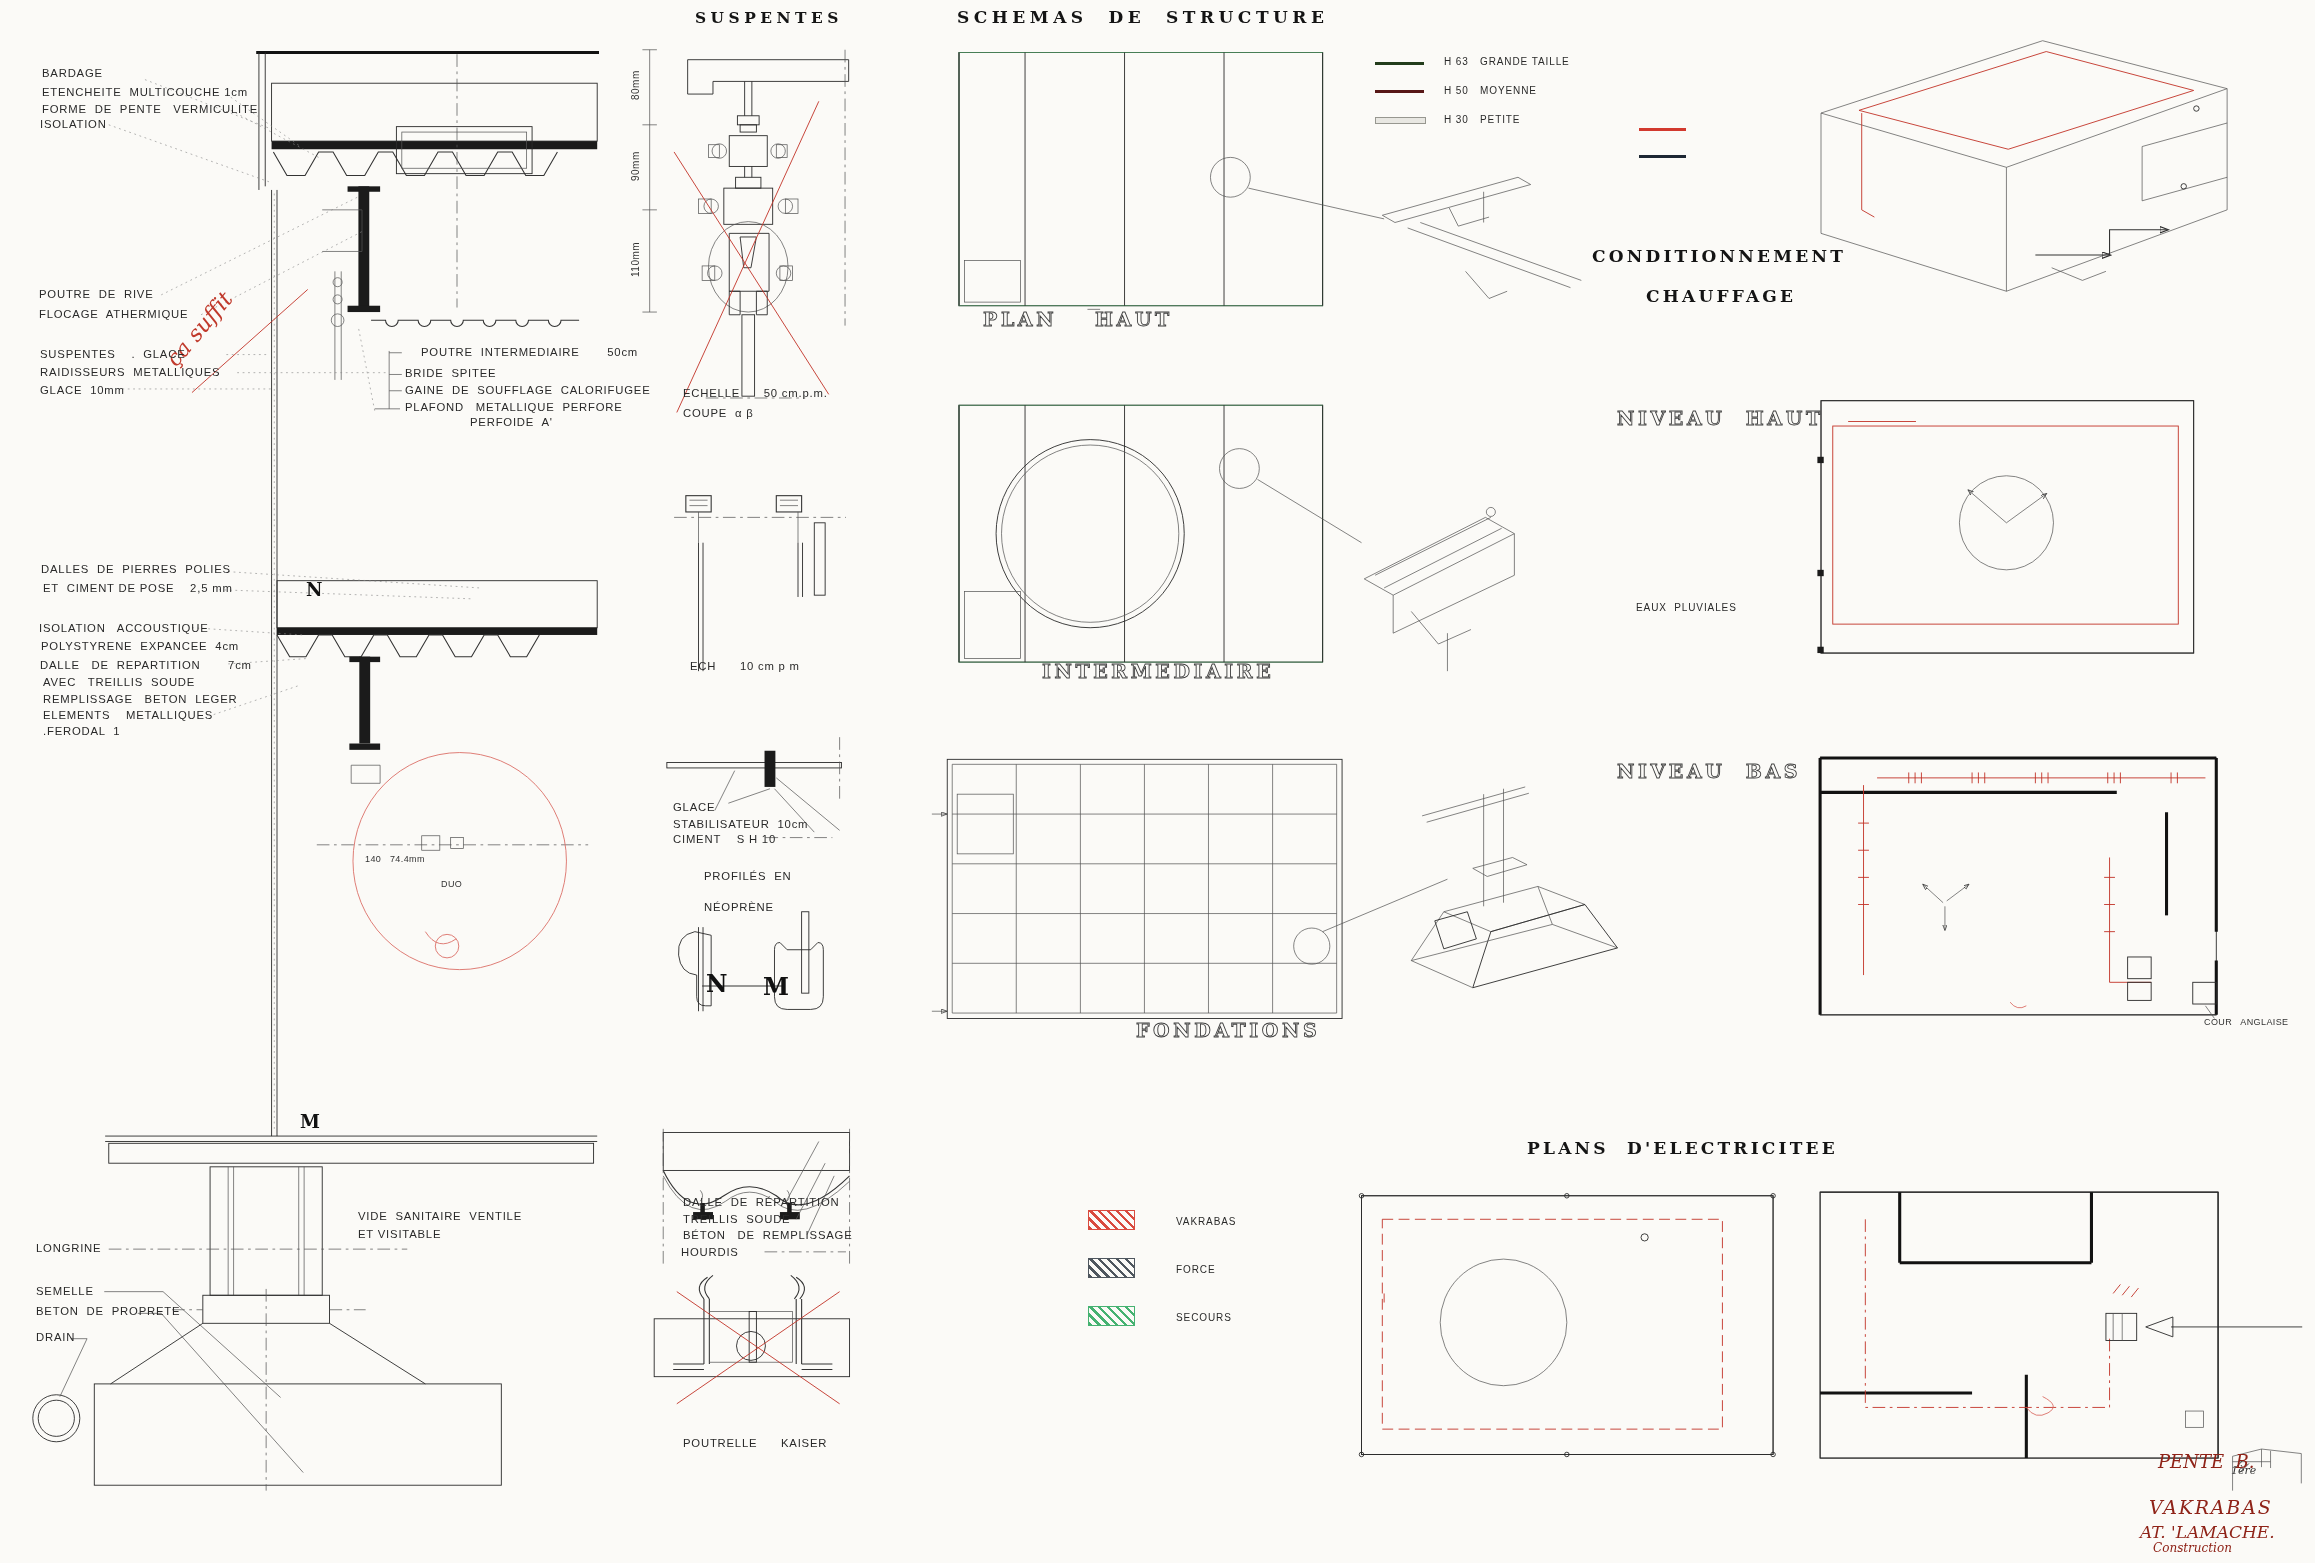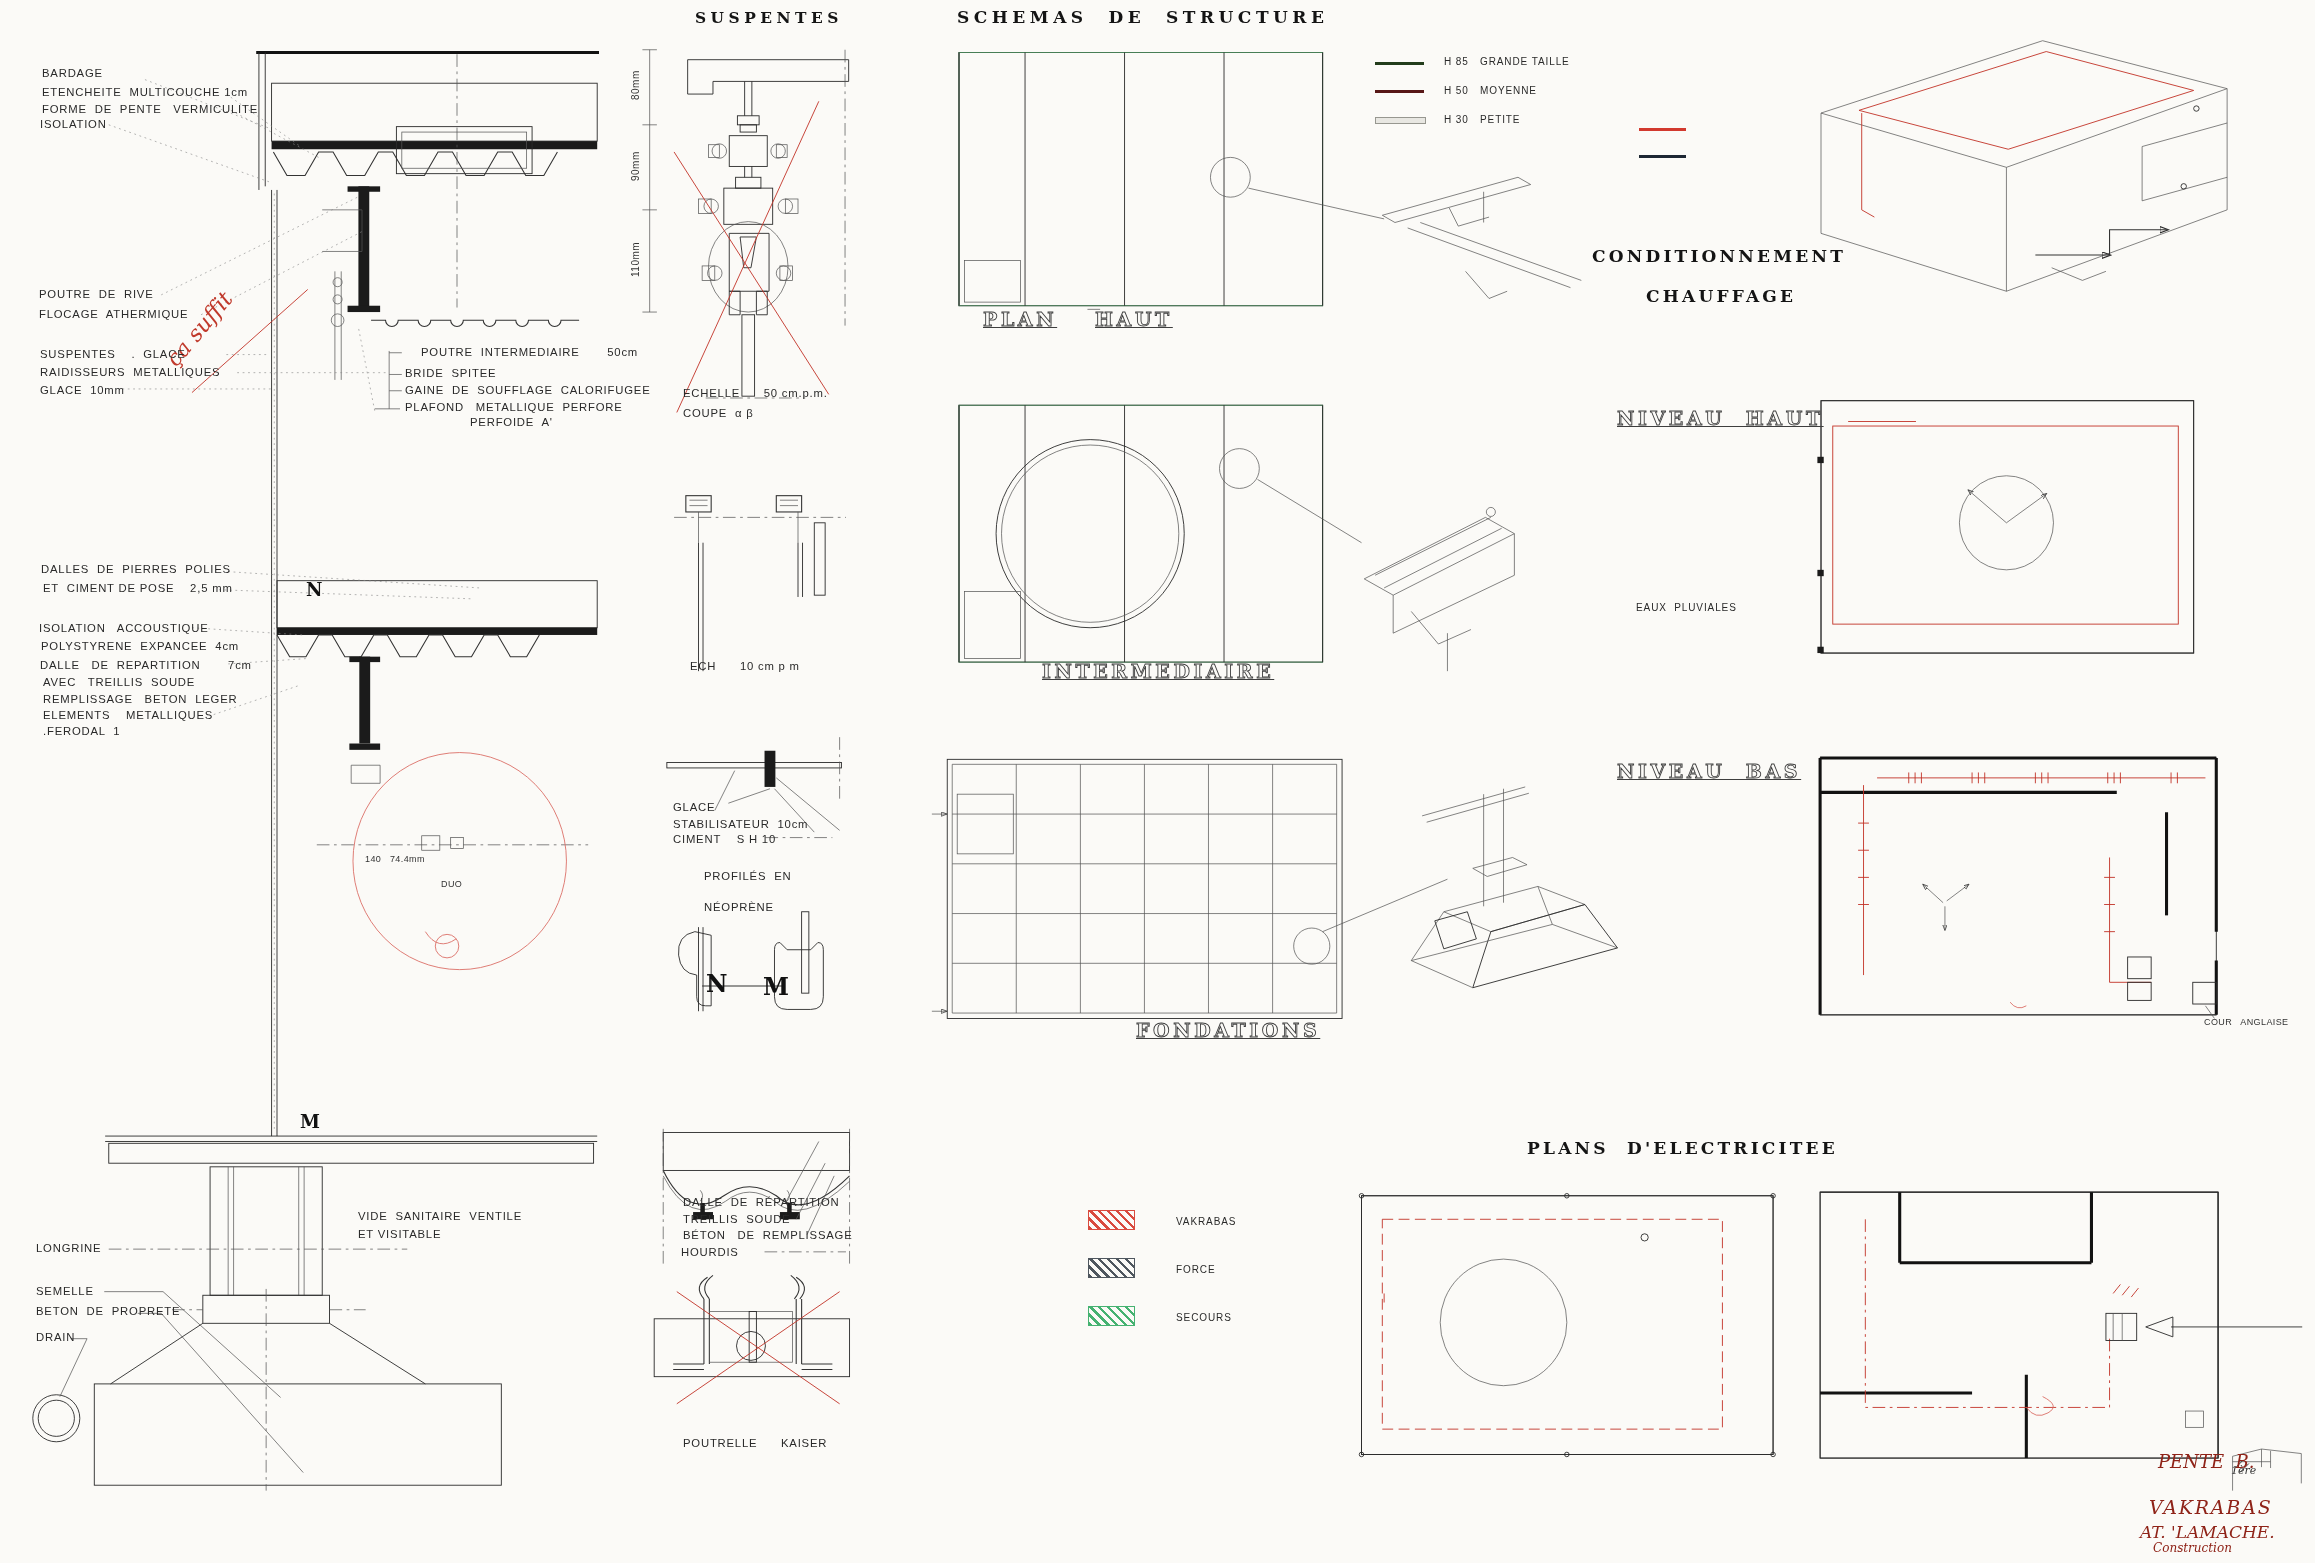--- a/index.html
+++ b/index.html
@@ -15,21 +15,21 @@
   svg .redl{stroke:#dc7068;}
   svg .grn{stroke:#49855a;}
   svg .dash{stroke-dasharray:14 5 3 5;}
   svg .dot{stroke-dasharray:2 4;stroke:#888;stroke-width:.7;}
   .lbl{position:absolute;font-size:11.3px;letter-spacing:0.8px;color:#2a2a2a;white-space:pre;}
   .s10{font-size:9px;letter-spacing:0.4px;color:#333;}
   .s11{font-size:10px;letter-spacing:0.9px;}
   .stitle{position:absolute;font-family:"DejaVu Serif",serif;font-weight:700;font-size:17px;
           letter-spacing:4.5px;color:#141414;white-space:pre;}
   .outline{position:absolute;font-family:"DejaVu Serif",serif;font-weight:700;font-size:19px;
-           letter-spacing:3.6px;white-space:pre;color:#4a4a4a;text-decoration:underline;}
+           letter-spacing:3.6px;white-space:pre;color:#4a4a4a;}
   @supports (-webkit-text-stroke: 1px #000){
     .outline{color:#fbfaf7;-webkit-text-stroke:0.9px #3e3e3e;}
   }
   .marker{position:absolute;font-family:"DejaVu Serif",serif;font-weight:700;font-size:18px;color:#111;}
   .marker.big{font-size:23.5px;}
   .hand{position:absolute;font-family:"DejaVu Serif",serif;font-style:italic;color:#8f2318;white-space:pre;}
   .vlabel{position:absolute;font-size:10px;letter-spacing:0.5px;color:#333;transform:rotate(-90deg);
           transform-origin:0 0;white-space:pre;}
   .sw{position:absolute;height:2.7px;}
   .sw3{height:4.5px;border:0.9px solid #979790;}
@@ -410,21 +410,21 @@
 <div class="lbl" style="left:683px;top:1229px">BÉTON   DE  REMPLISSAGE</div>
 <div class="lbl" style="left:681px;top:1246px">HOURDIS</div>
 <div class="lbl" style="left:683px;top:1437px">POUTRELLE      KAISER</div>
 
 <div class="stitle" style="left:957px;top:7.2px">SCHEMAS  DE  STRUCTURE</div>
 <div class="outline" style="left:983px;top:308px">PLAN</div>
 <div class="outline" style="left:1095px;top:308px">HAUT</div>
 <div class="outline" style="left:1042px;top:660px">INTERMEDIAIRE</div>
 <div class="outline" style="left:1136px;top:1019px">FONDATIONS</div>
 <div class="sw" style="left: 1375px; top: 62px; width: 49px; background: rgb(35, 61, 28);"></div>
-<div class="lbl s11" style="left:1444px;top:56px">H 85</div>
+<div class="lbl s11" style="left:1444px;top:56px">H 63</div>
 <div class="lbl s11" style="left:1480px;top:56px">GRANDE TAILLE</div>
 <div class="sw" style="left: 1375px; top: 90px; width: 49px; background: rgb(87, 23, 22);"></div>
 <div class="lbl s11" style="left:1444px;top:85px">H 50</div>
 <div class="lbl s11" style="left:1480px;top:85px">MOYENNE</div>
 <div class="sw sw3" style="left: 1375px; top: 117px; width: 49px; background: rgb(232, 231, 226);"></div>
 <div class="lbl s11" style="left:1444px;top:114px">H 30</div>
 <div class="lbl s11" style="left:1480px;top:114px">PETITE</div>
 
 <div class="condsw" style="left: 1639px; top: 128px; background: rgb(210, 57, 46);"></div>
 <div class="condsw" style="left: 1639px; top: 155px; background: rgb(29, 39, 51);"></div>

